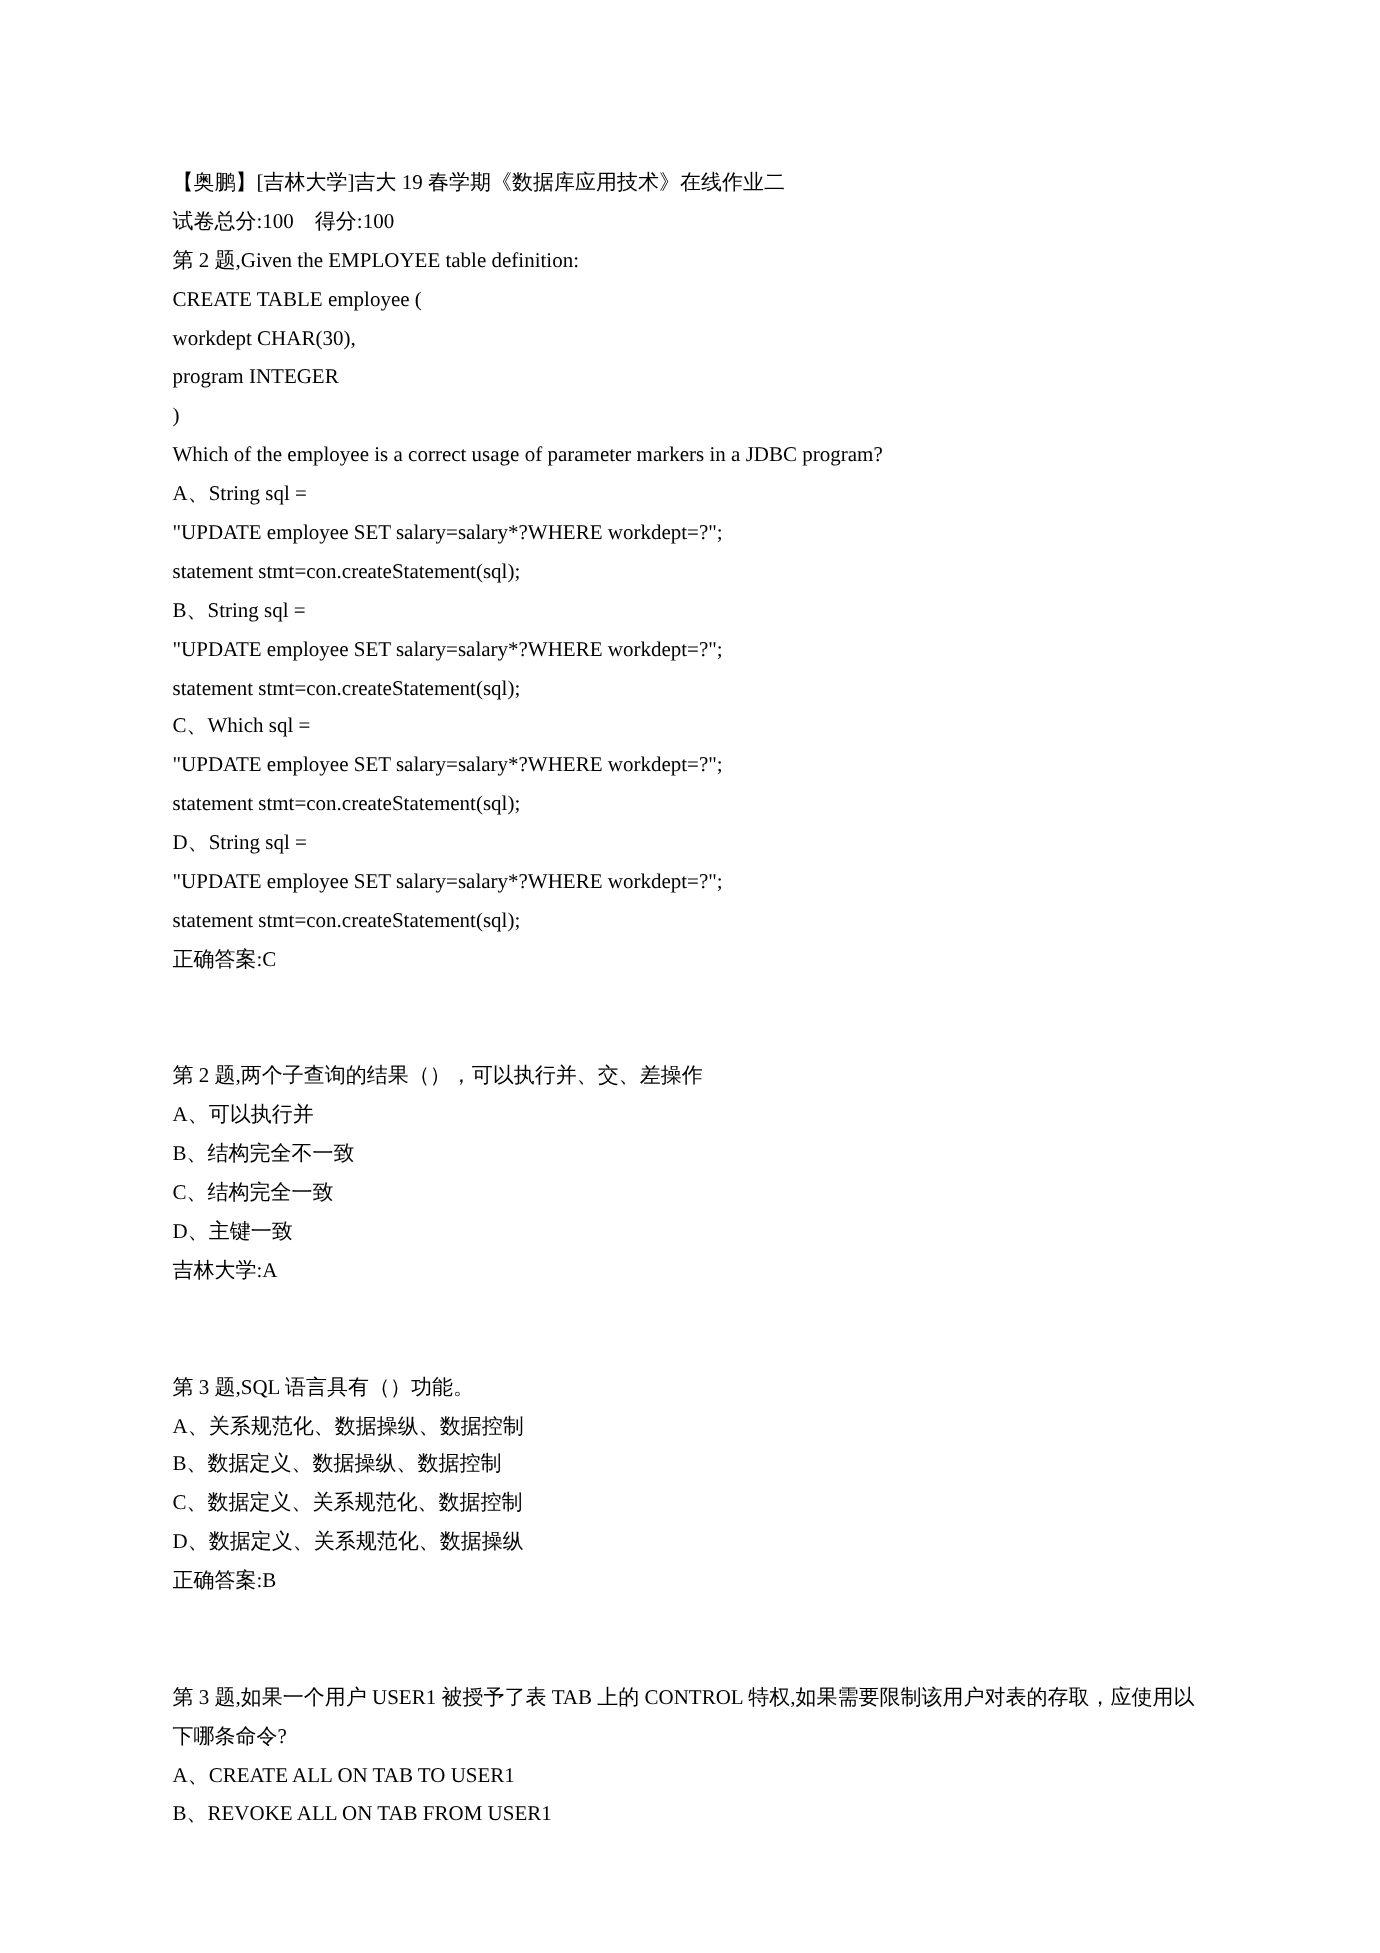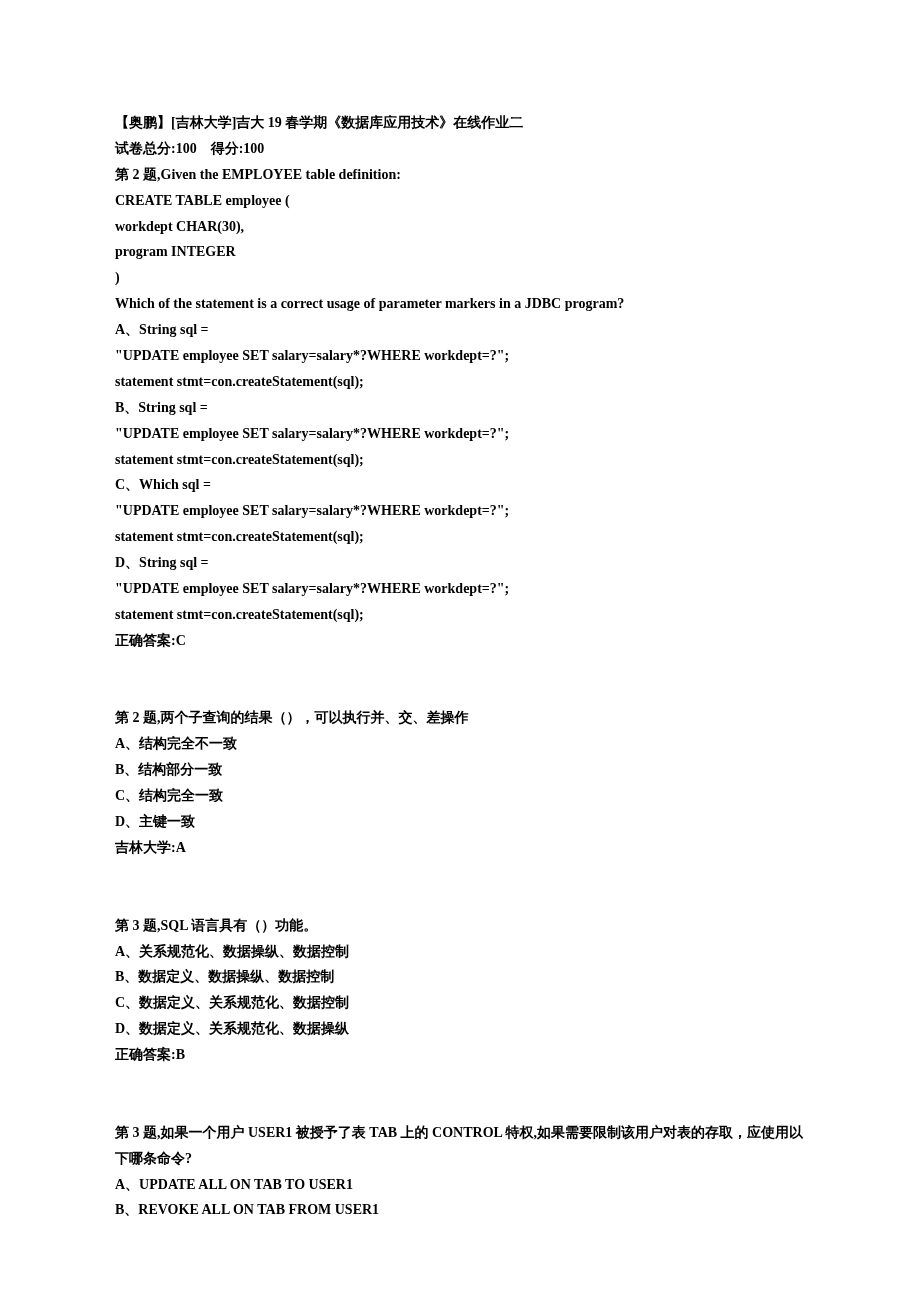--- a/index.html
+++ b/index.html
@@ -12,70 +12,69 @@
       font-size: 14px;
       line-height: 1.85;
       color: #000;
       background: #fff;
       padding: 110px 115px 80px 115px;
       width: 920px;
     }
     .line {
       white-space: pre-wrap;
       word-break: break-all;
-      font-weight: bold;
     }
     .spacer {
       height: 1.85em;
     }
   </style>
 </head>
 <body>
 
 <div class="line">【奥鹏】[吉林大学]吉大 19 春学期《数据库应用技术》在线作业二</div>
 <div class="line">试卷总分:100    得分:100</div>
 
 <div class="line">第 2 题,Given the EMPLOYEE table definition:</div>
 <div class="line">CREATE TABLE employee (</div>
 <div class="line">workdept CHAR(30),</div>
 <div class="line">program INTEGER</div>
 <div class="line">)</div>
-<div class="line">Which of the statement is a correct usage of parameter markers in a JDBC program?</div>
+<div class="line">Which of the employee is a correct usage of parameter markers in a JDBC program?</div>
 <div class="line">A、String sql =</div>
 <div class="line">"UPDATE employee SET salary=salary*?WHERE workdept=?";</div>
 <div class="line">statement stmt=con.createStatement(sql);</div>
 <div class="line">B、String sql =</div>
 <div class="line">"UPDATE employee SET salary=salary*?WHERE workdept=?";</div>
 <div class="line">statement stmt=con.createStatement(sql);</div>
 <div class="line">C、Which sql =</div>
 <div class="line">"UPDATE employee SET salary=salary*?WHERE workdept=?";</div>
 <div class="line">statement stmt=con.createStatement(sql);</div>
 <div class="line">D、String sql =</div>
 <div class="line">"UPDATE employee SET salary=salary*?WHERE workdept=?";</div>
 <div class="line">statement stmt=con.createStatement(sql);</div>
 <div class="line">正确答案:C</div>
 
 <div class="spacer"></div>
 <div class="spacer"></div>
 
 <div class="line">第 2 题,两个子查询的结果（），可以执行并、交、差操作</div>
-<div class="line">A、结构完全不一致</div>
-<div class="line">B、结构部分一致</div>
+<div class="line">A、可以执行并</div>
+<div class="line">B、结构完全不一致</div>
 <div class="line">C、结构完全一致</div>
 <div class="line">D、主键一致</div>
 <div class="line">吉林大学:A</div>
 
 <div class="spacer"></div>
 <div class="spacer"></div>
 
 <div class="line">第 3 题,SQL 语言具有（）功能。</div>
 <div class="line">A、关系规范化、数据操纵、数据控制</div>
 <div class="line">B、数据定义、数据操纵、数据控制</div>
 <div class="line">C、数据定义、关系规范化、数据控制</div>
 <div class="line">D、数据定义、关系规范化、数据操纵</div>
 <div class="line">正确答案:B</div>
 
 <div class="spacer"></div>
 <div class="spacer"></div>
 
 <div class="line">第 3 题,如果一个用户 USER1 被授予了表 TAB 上的 CONTROL 特权,如果需要限制该用户对表的存取，应使用以下哪条命令?</div>
-<div class="line">A、UPDATE ALL ON TAB TO USER1</div>
+<div class="line">A、CREATE ALL ON TAB TO USER1</div>
 <div class="line">B、REVOKE ALL ON TAB FROM USER1</div>
 
 </body></html>

